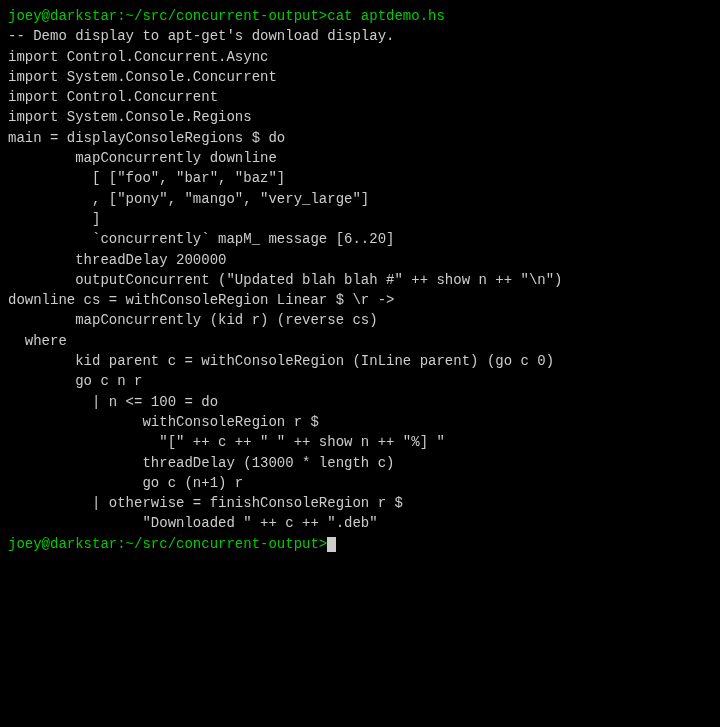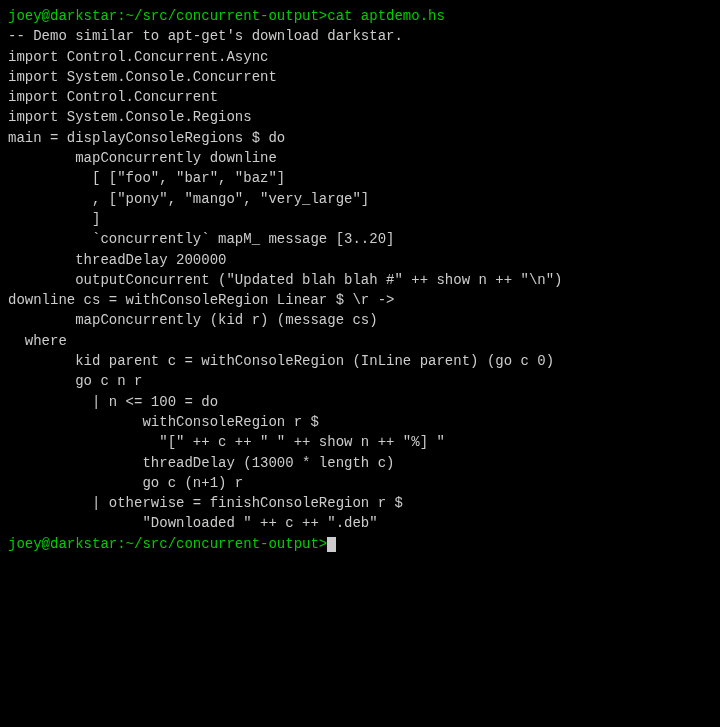--- a/index.html
+++ b/index.html
@@ -42,39 +42,39 @@
       height: 15px;
       background-color: #cccccc;
       vertical-align: text-bottom;
     }
   </style>
 </head>
 <body>
 
 <div class="terminal">
 <div class="line"><span class="green">joey@darkstar:~/src/concurrent-output&gt;cat aptdemo.hs</span></div>
-    <div class="line"><span>-- Demo similar to apt-get's download darkstar.</span></div>
+    <div class="line"><span>-- Demo display to apt-get's download display.</span></div>
     <div class="line"><span></span></div>
     <div class="line"><span>import Control.Concurrent.Async</span></div>
     <div class="line"><span>import System.Console.Concurrent</span></div>
     <div class="line"><span>import Control.Concurrent</span></div>
     <div class="line"><span>import System.Console.Regions</span></div>
     <div class="line"><span></span></div>
     <div class="line"><span>main = displayConsoleRegions $ do</span></div>
     <div class="line"><span>        mapConcurrently downline</span></div>
     <div class="line"><span>          [ ["foo", "bar", "baz"]</span></div>
     <div class="line"><span>          , ["pony", "mango", "very_large"]</span></div>
     <div class="line"><span>          ]</span></div>
-    <div class="line"><span>          `concurrently` mapM_ message [3..20]</span></div>
+    <div class="line"><span>          `concurrently` mapM_ message [6..20]</span></div>
     <div class="line"><span></span></div>
     <div class="line"><span>        threadDelay 200000</span></div>
     <div class="line"><span>        outputConcurrent ("Updated blah blah #" ++ show n ++ "\n")</span></div>
     <div class="line"><span></span></div>
     <div class="line"><span>downline cs = withConsoleRegion Linear $ \r -&gt;</span></div>
-    <div class="line"><span>        mapConcurrently (kid r) (message cs)</span></div>
+    <div class="line"><span>        mapConcurrently (kid r) (reverse cs)</span></div>
     <div class="line"><span>  where</span></div>
     <div class="line"><span>        kid parent c = withConsoleRegion (InLine parent) (go c 0)</span></div>
     <div class="line"><span>        go c n r</span></div>
     <div class="line"><span>          | n &lt;= 100 = do</span></div>
     <div class="line"><span>                withConsoleRegion r $</span></div>
     <div class="line"><span>                  "[" ++ c ++ " " ++ show n ++ "%] "</span></div>
     <div class="line"><span>                threadDelay (13000 * length c)</span></div>
     <div class="line"><span>                go c (n+1) r</span></div>
     <div class="line"><span>          | otherwise = finishConsoleRegion r $</span></div>
     <div class="line"><span>                "Downloaded " ++ c ++ ".deb"</span></div>

